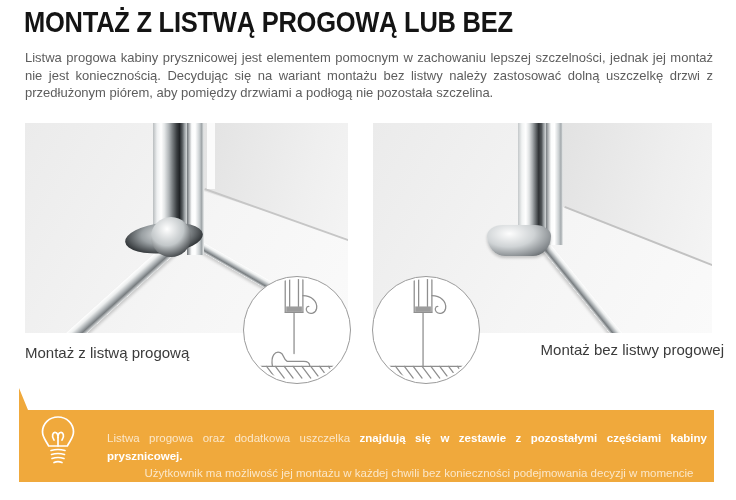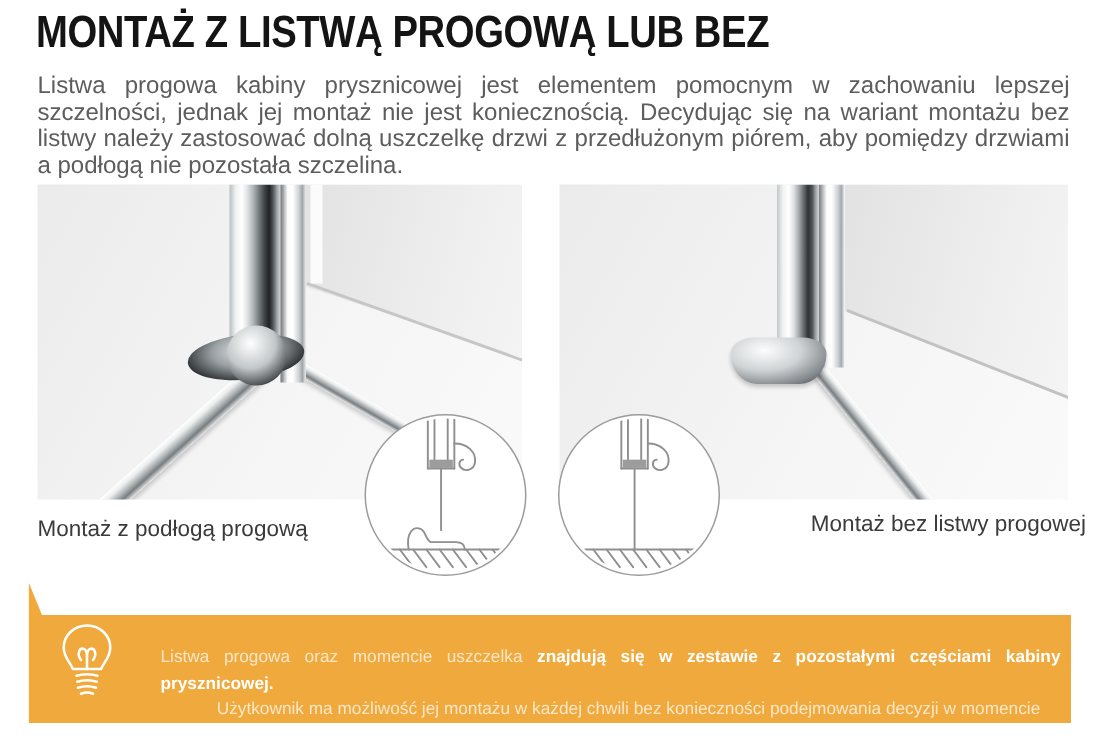--- a/index.html
+++ b/index.html
@@ -2,21 +2,21 @@
 <html><head>
 <meta charset="utf-8">
 <style>
   html,body{margin:0;padding:0;background:#fff;}
   .page{position:relative;width:736px;height:500px;background:#fff;overflow:hidden;
         font-family:"Liberation Sans",sans-serif;text-decoration:underline;}
 
   
   .title{position:absolute;left:24px;top:5px;font-size:30px;font-weight:800;color:#141414;
          letter-spacing:-.3px;white-space:nowrap;transform:scaleX(.85);transform-origin:left top;}
-  .intro{position:absolute;left:25px;top:49px;width:688px;font-size:16px;line-height:17.5px;
+  .intro{position:absolute;left:25px;top:49px;width:688px;font-size:13px;line-height:17.5px;
          color:#5d5d5d;text-align:justify;}
 
   
   .photo{position:absolute;top:123px;height:210px;overflow:hidden;background:linear-gradient(120deg,#ebebeb,#f5f5f5 55%,#fafafa);}
   .photo-left{left:25px;width:323px;}
   .photo-right{left:373px;width:339px;}
   .photo *{position:absolute;}
 
   .backwall-l{left:176px;top:0;width:147px;height:210px;
       background:linear-gradient(105deg,#e2e2e2,#efefef 60%,#f6f6f6);
@@ -161,35 +161,35 @@
         <line x1="41" y1="91" x2="50" y2="103"></line>
         <line x1="50" y1="91" x2="59" y2="103"></line>
         <line x1="59" y1="91" x2="68" y2="103"></line>
         <line x1="68" y1="91" x2="77" y2="103"></line>
         <line x1="77" y1="91" x2="86" y2="103"></line>
         <line x1="86" y1="91" x2="95" y2="103"></line>
       </g>
     </svg>
   </div>
 
-  <div class="caption caption-left">Montaż z podłogą progową</div>
+  <div class="caption caption-left">Montaż z listwą progową</div>
   <div class="caption caption-right">Montaż bez listwy progowej</div>
 
   <div class="note">
     <div class="note-bg" style="background: rgb(240, 169, 60);"></div>
     <svg class="note-bulb" viewBox="0 0 46 60">
       <g stroke="#ffffff" stroke-width="1.7" fill="none" stroke-linecap="round" stroke-linejoin="round">
         <path d="M23 3 c8.8 0 15.5 6.6 15.5 14.8 c0 6.2 -4.1 9.4 -6.1 14.2 l-18.8 0 c-2 -4.8 -6.1 -8 -6.1 -14.2 C7.5 9.6 14.2 3 23 3 z"></path>
         <path d="M19 26 c-3 -4 -1 -8 1.5 -7.5 c2 .4 2.5 3 2.5 5 c0 -2 .5 -4.6 2.5 -5 c2.5 -.5 4.5 3.5 1.5 7.5"></path>
         <path d="M23 23.5 l0 8.5"></path>
         <path d="M16 36.5 q7 -2 14 0"></path>
         <path d="M16.5 40.5 q6.5 -2 13 0"></path>
         <path d="M17 44.5 q6 -2 12 0"></path>
         <path d="M19 48.5 q4 -1.6 8 0"></path>
       </g>
     </svg>
     <div class="note-text">
-      <div class="note-line1"><span>Listwa progowa oraz momencie uszczelka </span><span class="note-bold">znajdują się w zestawie z pozostałymi częściami kabiny prysznicowej.</span></div>
+      <div class="note-line1"><span>Listwa progowa oraz dodatkowa uszczelka </span><span class="note-bold">znajdują się w zestawie z pozostałymi częściami kabiny prysznicowej.</span></div>
       <div class="note-line2">Użytkownik ma możliwość jej montażu w każdej chwili bez konieczności podejmowania decyzji w momencie zakupu.</div>
     </div>
   </div>
 
 </div>
 
 </body></html>

